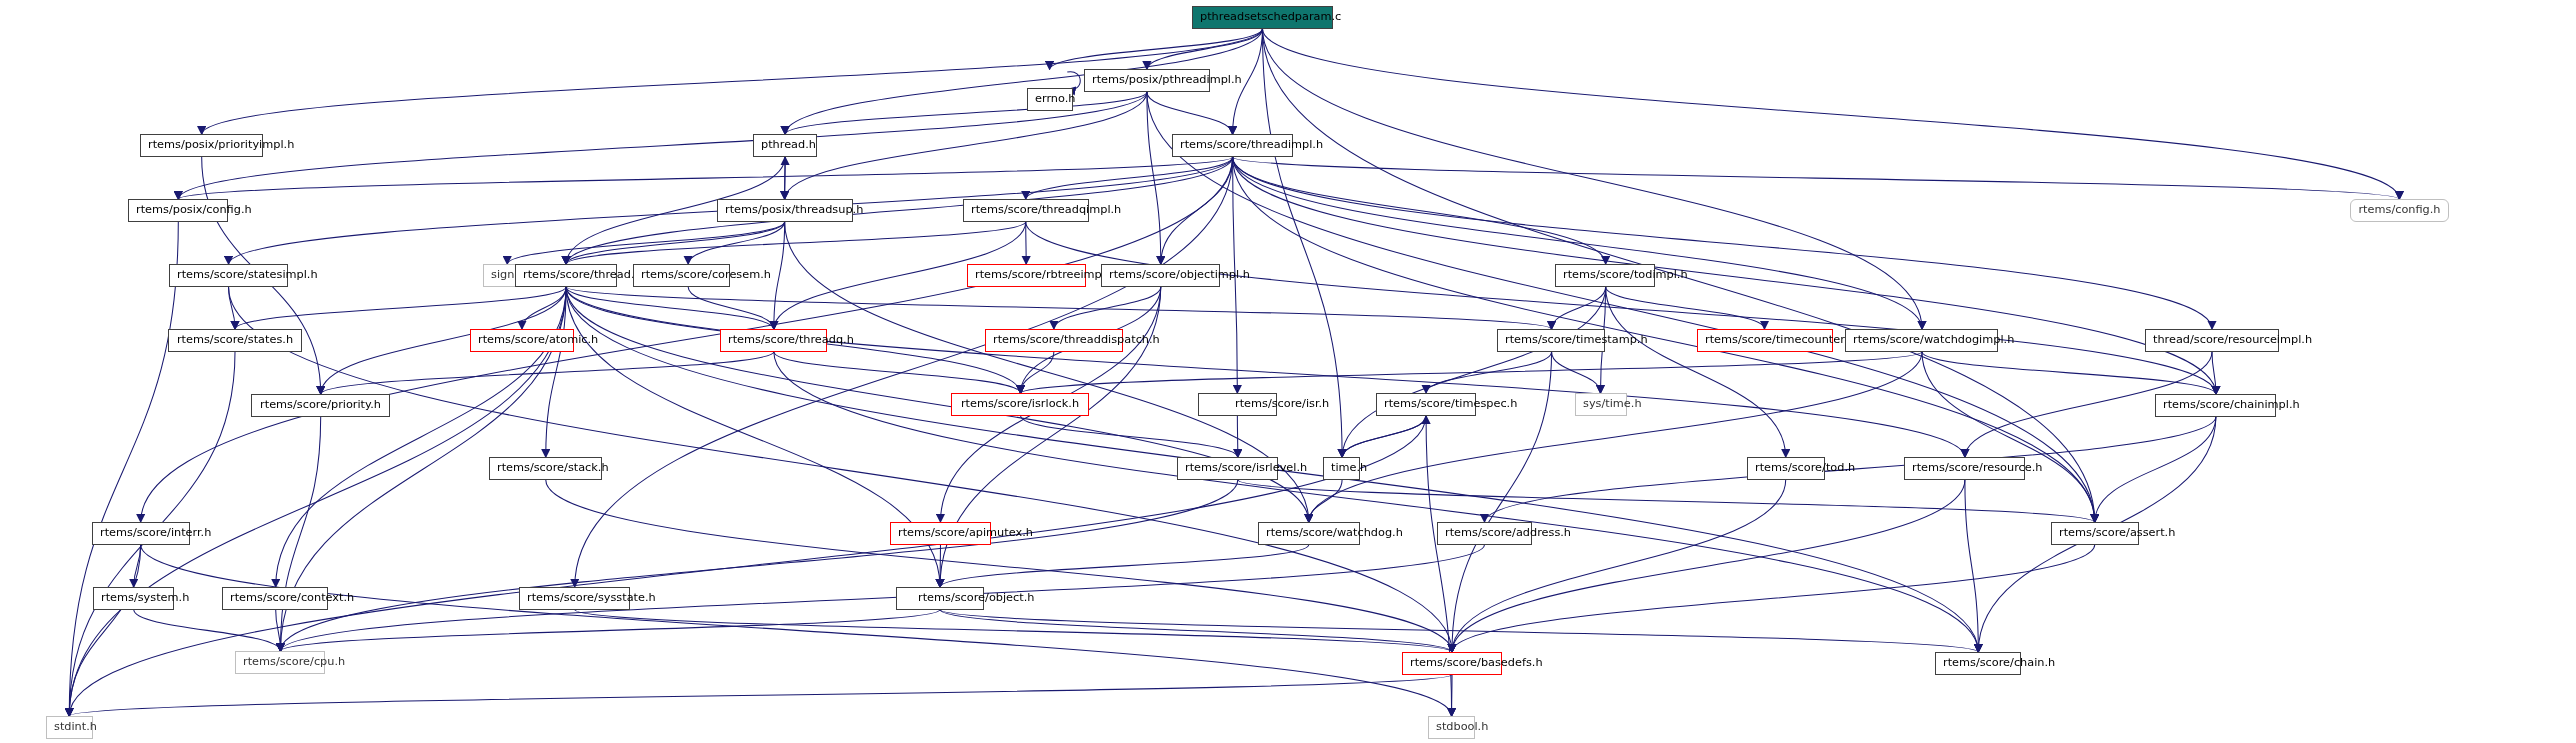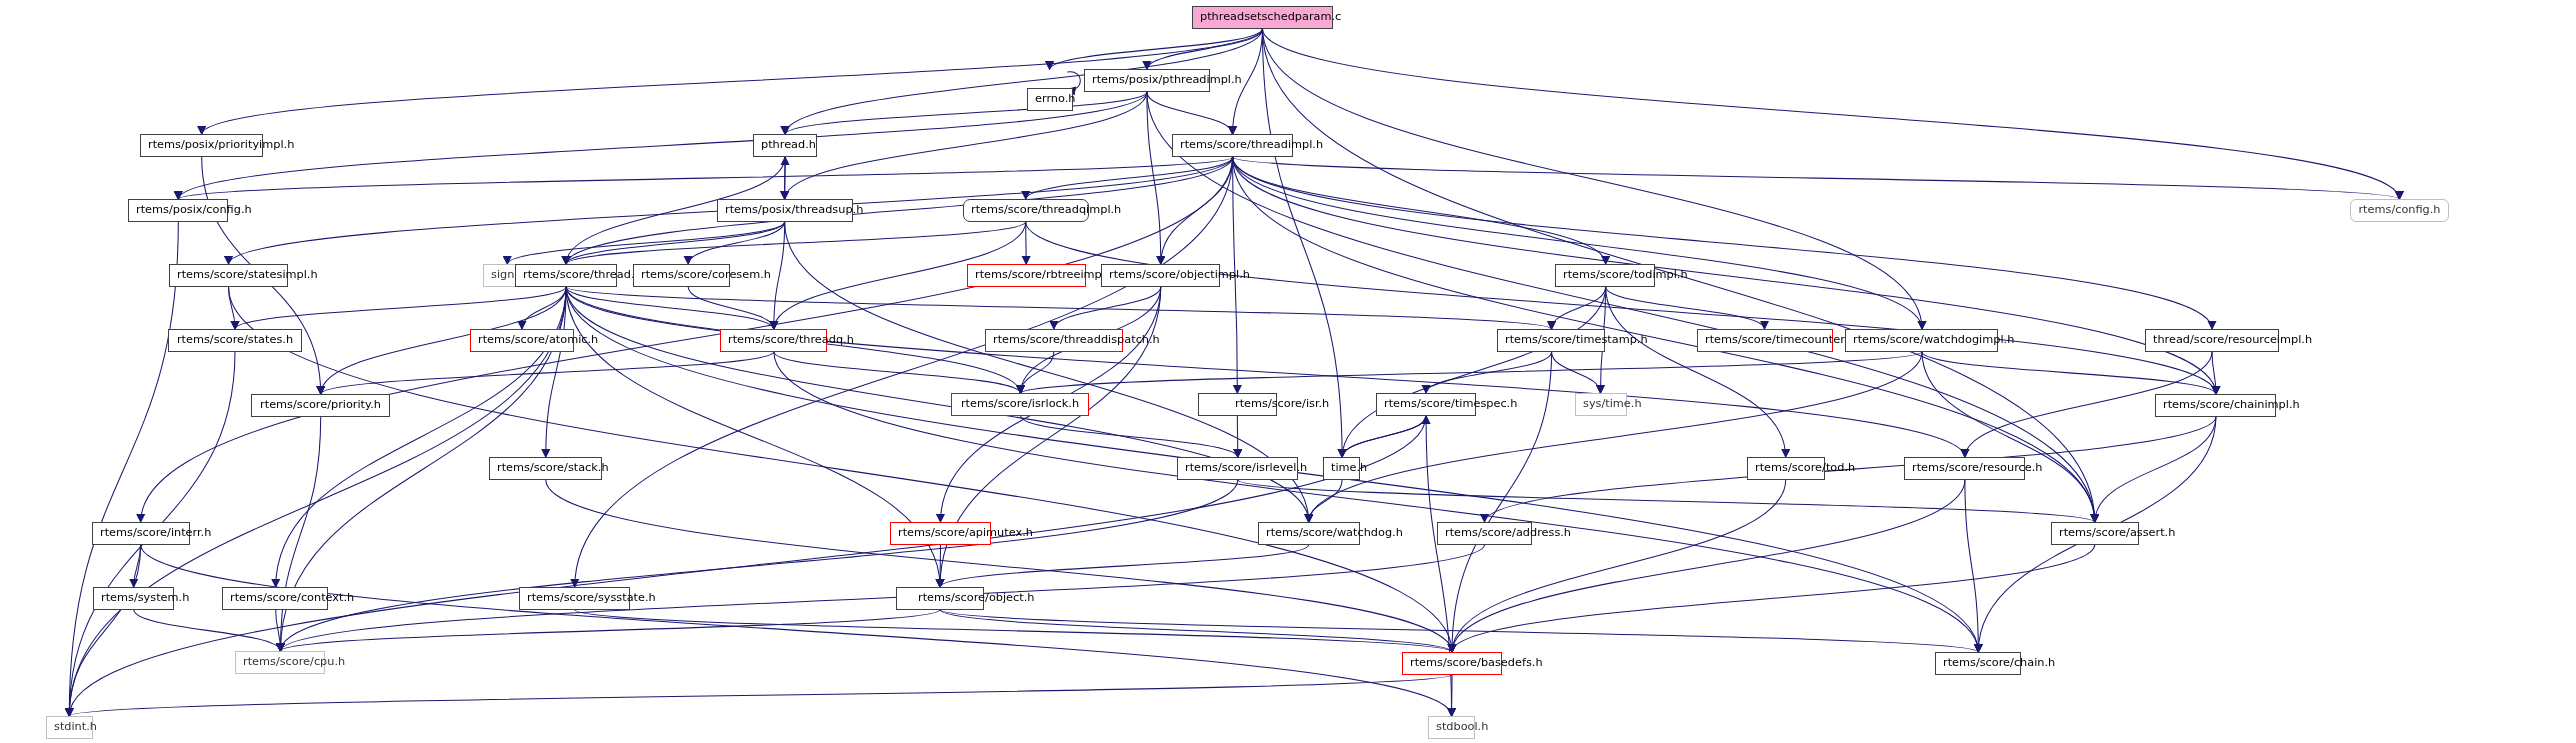--- a/index.html
+++ b/index.html
@@ -6,21 +6,21 @@
     body { width: 2576px; height: 744px; position: relative; overflow: hidden;
            font-family: "DejaVu Sans", "Liberation Sans", sans-serif; }
     #graph { position: absolute; left: 0; top: 0; width: 2576px; height: 744px; }
     #edges { position: absolute; left: 0; top: 0; width: 2576px; height: 744px; pointer-events: none; }
     .node {
       position: absolute; height: 22.5px; box-sizing: border-box;
       border: 1.3px solid #404040; background: #ffffff; color: #000000;
       font-size: 11.3px; line-height: 20px; text-align: center; white-space: nowrap;
       padding: 0 7px; cursor: pointer;
     }
-    .node.root { background: #f9a8d4; border-color: #404040; }
+    .node.root { background: #0f766e; border-color: #404040; }
     .node.missing { border-color: #ff0000; }
     .node.system { border-color: #bfbfbf; color: #333333; }
     .node span { display: inline-block; }
   </style>
 </head>
 <body>
 
 <div id="graph">
   <svg id="edges" width="2576" height="744" xmlns="http://www.w3.org/2000/svg" viewBox="0 0 2976 859">
     <defs>
@@ -149,21 +149,21 @@
   </svg>
 
   <div class="node root" style="left:1192px;top:6px;width:141px;"><span>pthreadsetschedparam.c</span></div>
   <div class="node normal" style="left:1027px;top:69px;width:46px;margin-top:19px;"><span>errno.h</span></div>
   <div class="node normal" style="left:1084px;top:69px;width:126px;"><span>rtems/posix/pthreadimpl.h</span></div>
   <div class="node normal" style="left:140px;top:134px;width:123px;"><span>rtems/posix/priorityimpl.h</span></div>
   <div class="node normal" style="left:753px;top:134px;width:64px;"><span>pthread.h</span></div>
   <div class="node normal" style="left:1172px;top:134px;width:121px;"><span>rtems/score/threadimpl.h</span></div>
   <div class="node normal" style="left:128px;top:199px;width:100px;"><span>rtems/posix/config.h</span></div>
   <div class="node normal" style="left:717px;top:199px;width:136px;"><span>rtems/posix/threadsup.h</span></div>
-  <div class="node normal" style="left:963px;top:199px;width:126px;border-radius:7px;"><span>rtems/score/threadqimpl.h</span></div>
+  <div class="node normal" style="left:963px;top:199px;width:126px;"><span>rtems/score/threadqimpl.h</span></div>
   <div class="node system" style="left:2350px;top:199px;width:99px;border-radius:6px;"><span>rtems/config.h</span></div>
   <div class="node normal" style="left:169px;top:264px;width:119px;"><span>rtems/score/statesimpl.h</span></div>
   <div class="node system" style="left:483px;top:264px;width:48px;"><span>signal.h</span></div>
   <div class="node normal" style="left:515px;top:264px;width:102px;"><span>rtems/score/thread.h</span></div>
   <div class="node normal" style="left:633px;top:264px;width:97px;padding-left:7px;"><span>rtems/score/coresem.h</span></div>
   <div class="node missing" style="left:967px;top:264px;width:119px;"><span>rtems/score/rbtreeimpl.h</span></div>
   <div class="node normal" style="left:1101px;top:264px;width:119px;"><span>rtems/score/objectimpl.h</span></div>
   <div class="node normal" style="left:1555px;top:264px;width:100px;"><span>rtems/score/todimpl.h</span></div>
   <div class="node normal" style="left:168px;top:329px;width:134px;"><span>rtems/score/states.h</span></div>
   <div class="node missing" style="left:470px;top:329px;width:104px;"><span>rtems/score/atomic.h</span></div>
@@ -173,21 +173,21 @@
   <div class="node missing" style="left:1697px;top:329px;width:136px;"><span>rtems/score/timecounterimpl.h</span></div>
   <div class="node normal" style="left:1845px;top:329px;width:153px;"><span>rtems/score/watchdogimpl.h</span></div>
   <div class="node normal" style="left:2145px;top:329px;width:134px;"><span>thread/score/resourceimpl.h</span></div>
   <div class="node normal" style="left:251px;top:394px;width:139px;"><span>rtems/score/priority.h</span></div>
   <div class="node missing" style="left:951px;top:393px;width:138px;"><span>rtems/score/isrlock.h</span></div>
   <div class="node normal" style="left:1198px;top:393px;width:79px;padding-left:36px;"><span>rtems/score/isr.h</span></div>
   <div class="node normal" style="left:1376px;top:393px;width:100px;"><span>rtems/score/timespec.h</span></div>
   <div class="node system" style="left:1575px;top:393px;width:52px;"><span>sys/time.h</span></div>
   <div class="node normal" style="left:2155px;top:394px;width:121px;"><span>rtems/score/chainimpl.h</span></div>
   <div class="node normal" style="left:489px;top:457px;width:113px;"><span>rtems/score/stack.h</span></div>
-  <div class="node normal" style="left:1177px;top:457px;width:121px;"><span>rtems/score/isrlevel.h</span></div>
+  <div class="node normal" style="left:1177px;top:457px;width:101px;"><span>rtems/score/isrlevel.h</span></div>
   <div class="node normal" style="left:1323px;top:457px;width:37px;"><span>time.h</span></div>
   <div class="node normal" style="left:1747px;top:457px;width:78px;"><span>rtems/score/tod.h</span></div>
   <div class="node normal" style="left:1904px;top:457px;width:121px;"><span>rtems/score/resource.h</span></div>
   <div class="node normal" style="left:92px;top:522px;width:98px;"><span>rtems/score/interr.h</span></div>
   <div class="node missing" style="left:890px;top:522px;width:101px;"><span>rtems/score/apimutex.h</span></div>
   <div class="node normal" style="left:1258px;top:522px;width:102px;"><span>rtems/score/watchdog.h</span></div>
   <div class="node normal" style="left:1437px;top:522px;width:95px;"><span>rtems/score/address.h</span></div>
   <div class="node normal" style="left:2051px;top:522px;width:88px;"><span>rtems/score/assert.h</span></div>
   <div class="node normal" style="left:93px;top:587px;width:81px;"><span>rtems/system.h</span></div>
   <div class="node normal" style="left:222px;top:587px;width:106px;"><span>rtems/score/context.h</span></div>

